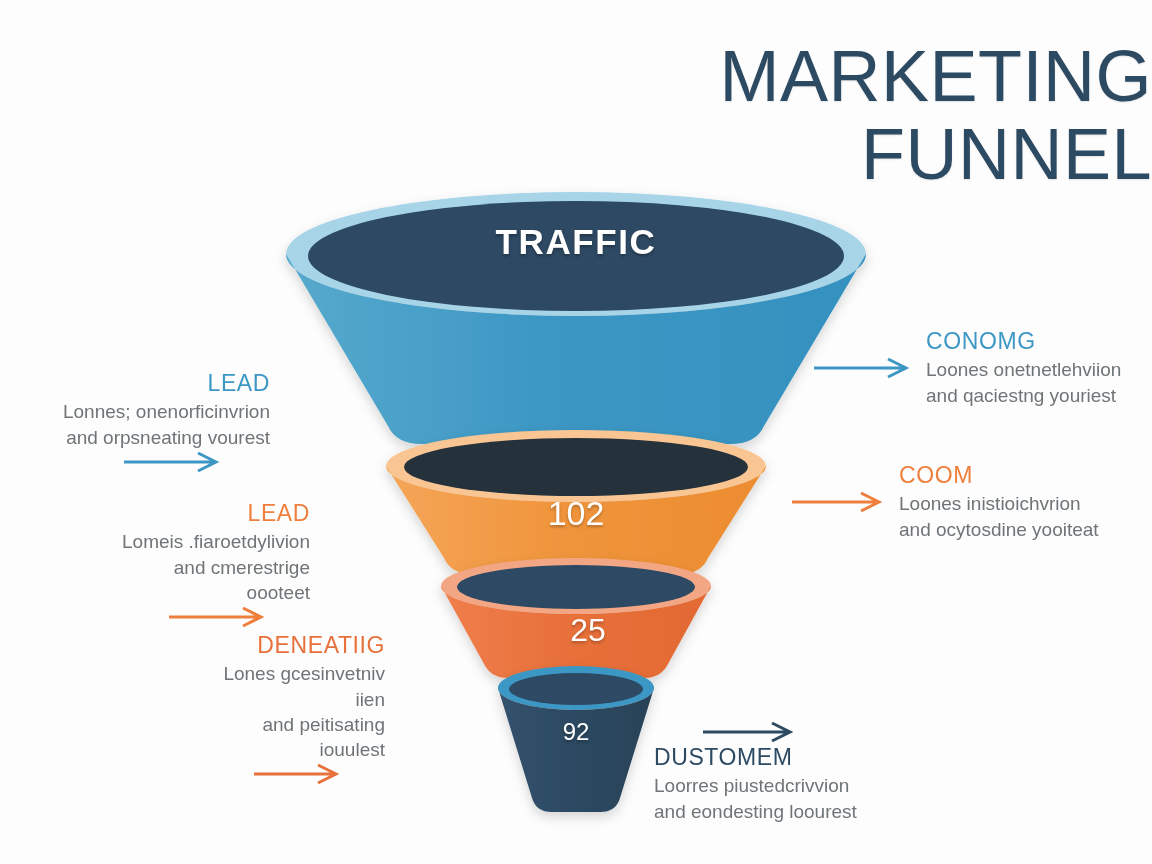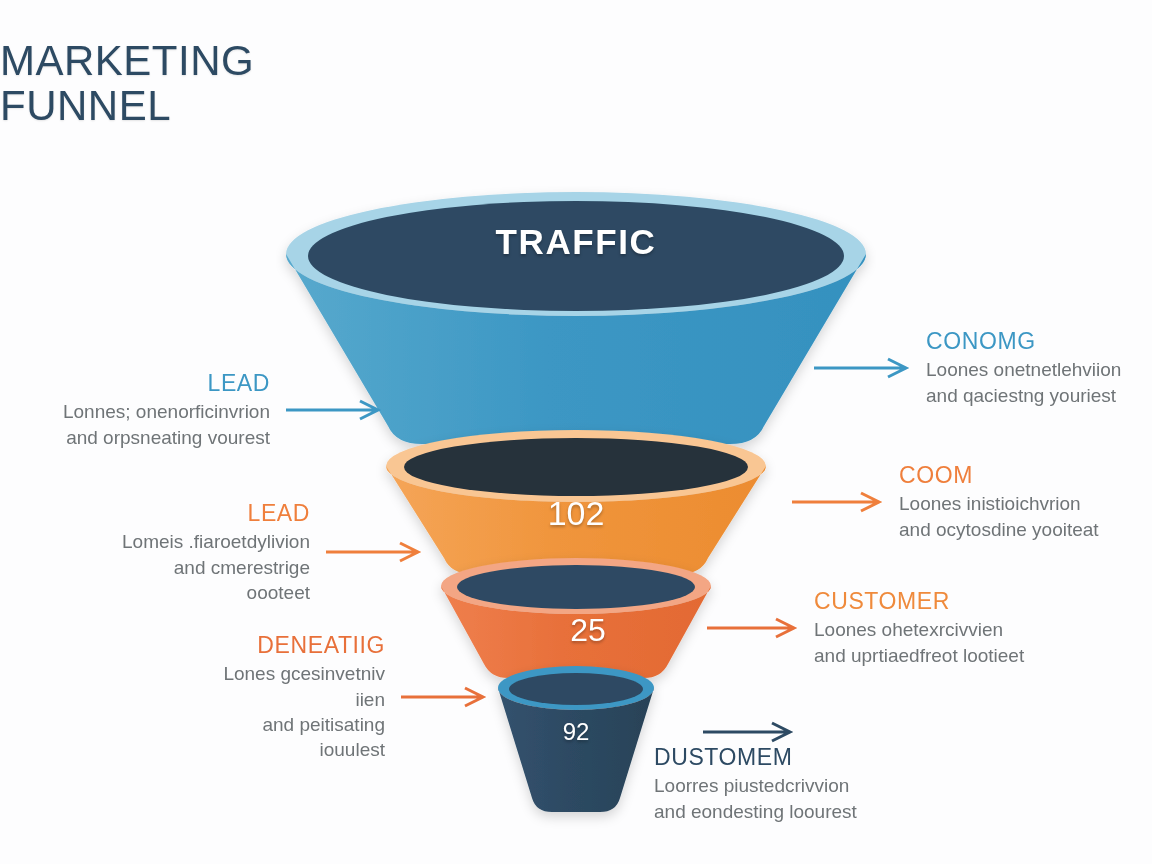--- a/index.html
+++ b/index.html
@@ -20,23 +20,23 @@
     width: 1152px;
     height: 864px;
   }
 
   
   #title {
     position: absolute;
     left: 0;
     top: 38px;
     width: 1152px;
-    text-align: left;
+    text-align: right;
     color: #2d4a63;
-    font-size: 42px;
+    font-size: 72px;
     line-height: 1.08;
     letter-spacing: 0.5px;
     font-weight: 400;
     white-space: pre-line;
     text-shadow: 0 1px 2px rgba(0,0,0,0.10);
   }
 
   
   #funnel-svg {
     position: absolute;
@@ -58,21 +58,21 @@
   #stage-text-2 { left: 426px; top: 494px; width: 300px; font-size: 34px; font-weight: 400; }
   #stage-text-3 { left: 488px; top: 612px; width: 200px; font-size: 32px; font-weight: 400; }
   #stage-text-4 { left: 496px; top: 718px; width: 160px; font-size: 24px; font-weight: 400; }
 
   
   .callout {
     position: absolute;
     display: flex;
     align-items: center;
   }
-  .callout.left  { }
+  .callout.left  { flex-direction: column; }
   .callout.right { flex-direction: row; }
 
   .callout-text {
     display: block;
   }
   .callout.left .callout-text  { text-align: right; }
   .callout.right .callout-text { text-align: left; }
 
   .callout-title {
     display: block;
@@ -232,30 +232,20 @@
     <svg class="arrow" width="95" height="24" viewBox="0 0 95 24">
       <path d="M2,12 L87,12 M71,3 L89,12 L71,21" fill="none" stroke="#ef7f3c" stroke-width="3"></path>
     </svg>
     <span class="callout-text">
       <span class="callout-title" style="color: rgb(239, 127, 60);">COOM</span>
       <span class="callout-desc">Loones inistioichvrion
 and ocytosdine yooiteat</span>
     </span>
   </div>
 
-  <div class="callout right" id="callout-r2">
-    <svg class="arrow" width="95" height="24" viewBox="0 0 95 24">
-      <path d="M2,12 L87,12 M71,3 L89,12 L71,21" fill="none" stroke="#e8703a" stroke-width="3"></path>
-    </svg>
-    <span class="callout-text">
-      <span class="callout-title" style="color: rgb(239, 138, 60);">CUSTOMER</span>
-      <span class="callout-desc">Loones ohetexrcivvien
-and uprtiaedfreot lootieet</span>
-    </span>
-  </div>
 
   <div class="callout right" id="callout-r3">
     <svg class="arrow" width="95" height="24" viewBox="0 0 95 24">
       <path d="M2,12 L87,12 M71,3 L89,12 L71,21" fill="none" stroke="#2d4a63" stroke-width="3"></path>
     </svg>
     <span class="callout-text">
       <span class="callout-title" style="color: rgb(45, 74, 99);">DUSTOMEM</span>
       <span class="callout-desc">Loorres piustedcrivvion
 and eondesting loourest</span>
     </span>

